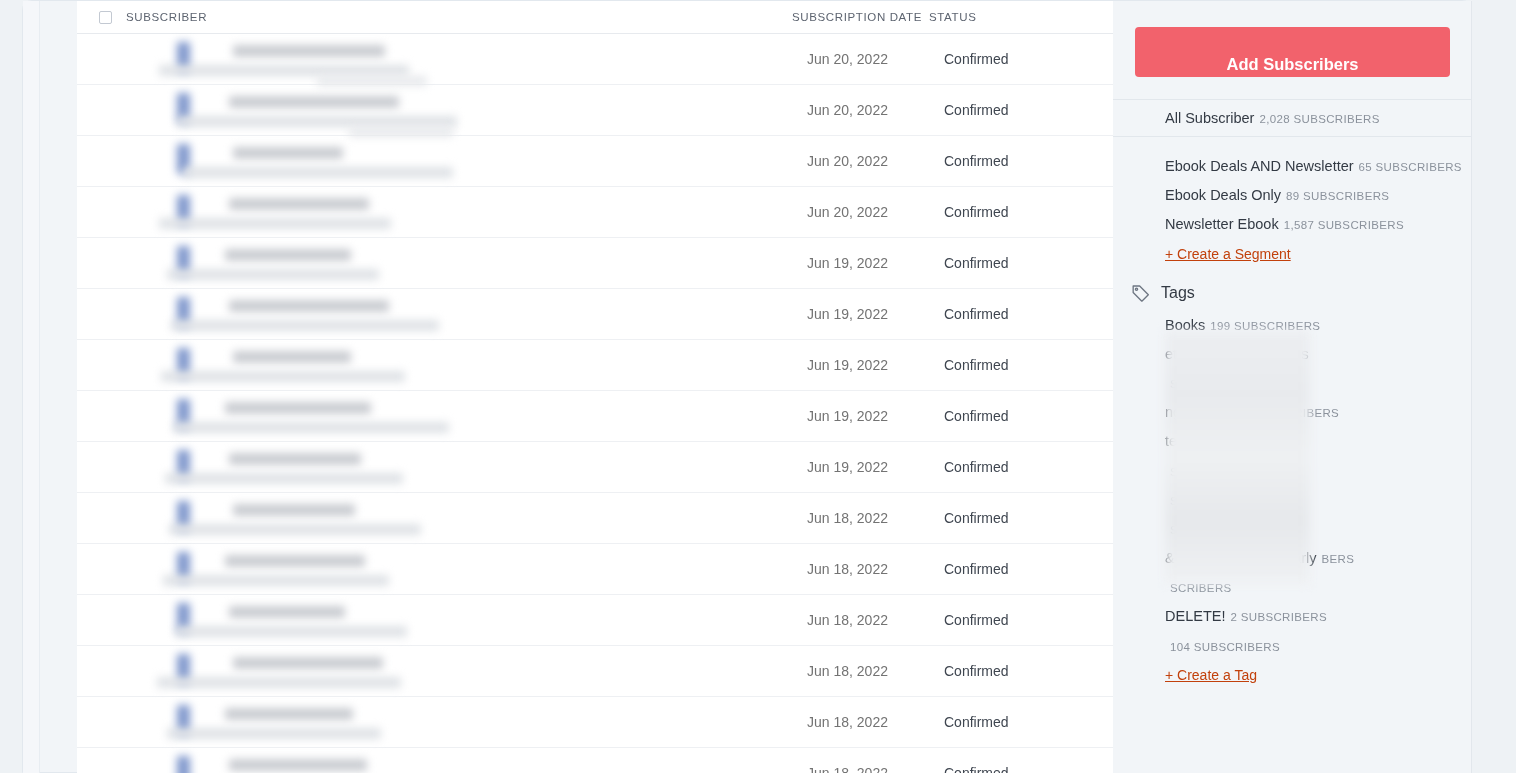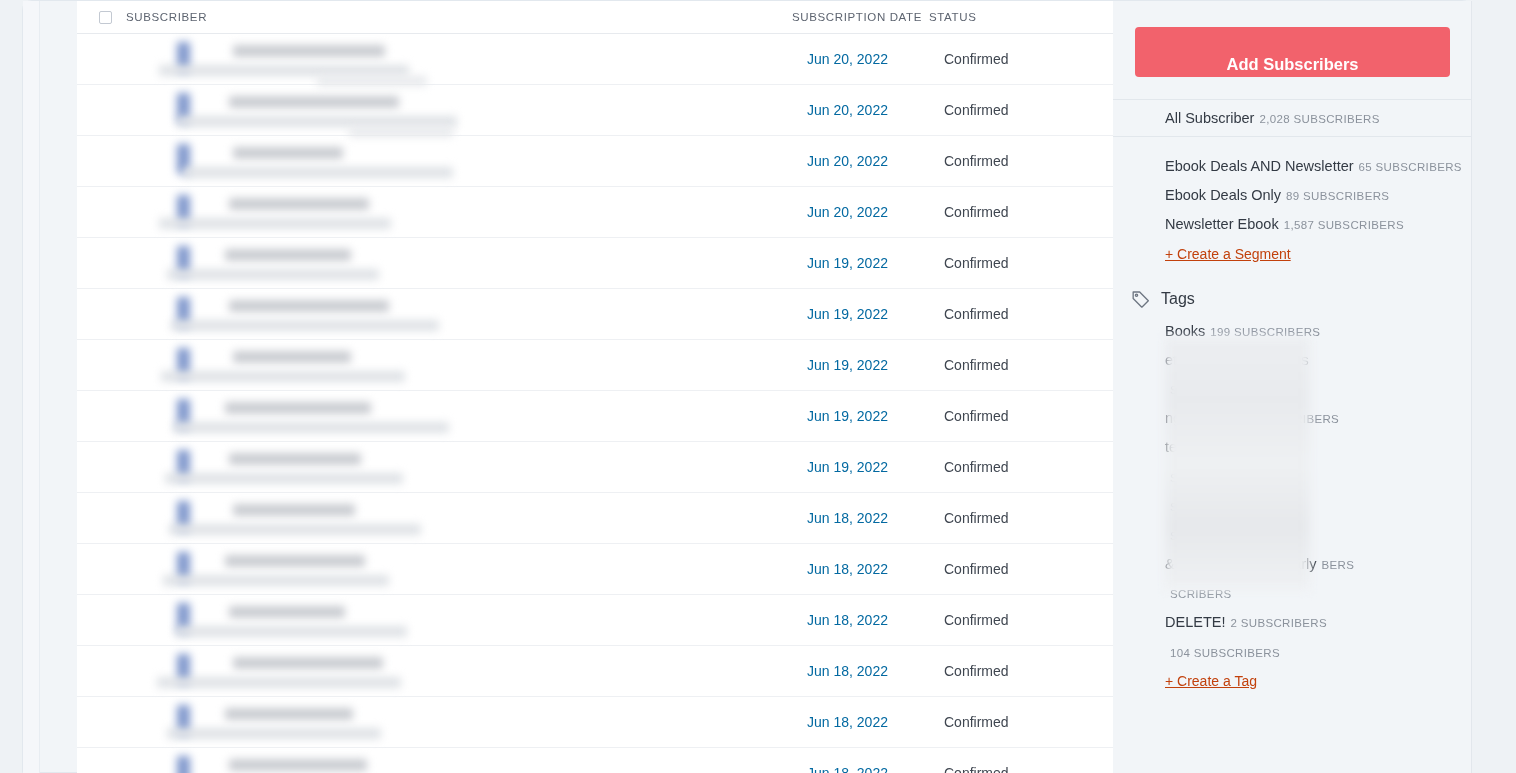--- a/index.html
+++ b/index.html
@@ -99,21 +99,21 @@
     background: #fff;
   }
   .cell-sub {
     flex: 0 0 690px;
     position: relative;
     height: 51px;
   }
   .cell-date {
     flex: 0 0 137px;
     font-size: 14px;
-    color: #0369a1;
+    color: #737373;
   }
   .cell-status {
     flex: 0 0 auto;
     font-size: 14px;
     color: #3f4650;
   }
 
   
   .redact {
     position: absolute;
@@ -217,21 +217,21 @@
     text-transform: uppercase;
   }
   .create-link {
     display: inline-block;
     margin: 7px 0 0 52px;
     font-size: 14px;
     color: #c2410c;
     text-decoration: underline;
     cursor: pointer;
   }
-  .tags-wrap { position: relative; margin-top: 26px; }
+  .tags-wrap { position: relative; margin-top: 20px; }
   .tag-overlay {
     position: absolute;
     left: 52px;
     top: 48px;
     width: 145px;
     height: 253px;
     background: linear-gradient(180deg,#eceef1 0%,#e8eaed 25%,#eef0f2 50%,#e6e8eb 75%,#eff1f3 100%);
     filter: blur(5px);
     pointer-events: none;
   }

